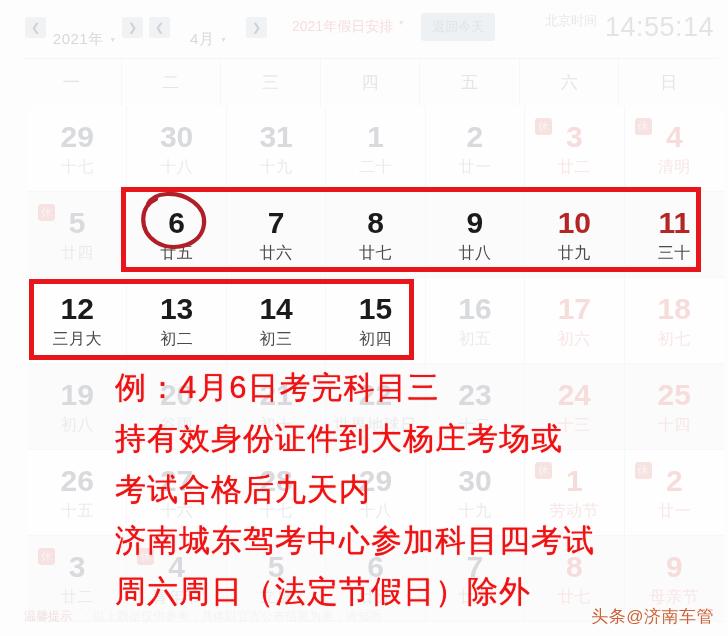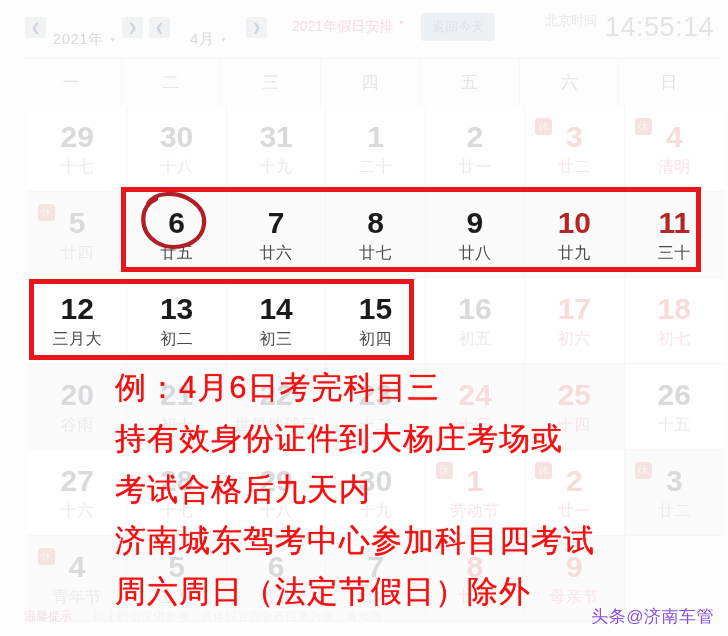--- a/index.html
+++ b/index.html
@@ -219,21 +219,21 @@
     white-space: nowrap;
   }
   .tip .tip-body { color: #f7f2f2; margin-left: 6px; }
 
   
   .watermark {
     position: absolute;
     right: 14px;
     bottom: 8px;
     font-size: 17px;
-    color: #6d28d9;
+    color: #c2410c;
     opacity: 0.82;
     letter-spacing: 0.5px;
   }
 </style>
 </head>
 <body>
 
 <div id="app">
 
   <div class="toolbar">
@@ -355,20 +355,24 @@
       </div>
       <div class="cell weekend">
         <div class="daynum">17</div>
         <div class="lunar">初六</div>
       </div>
       <div class="cell weekend">
         <div class="daynum">18</div>
         <div class="lunar">初七</div>
       </div>
       <div class="cell mid alt">
+        <div class="daynum">19</div>
+        <div class="lunar">初八</div>
+      </div>
+      <div class="cell mid alt">
         <div class="daynum">20</div>
         <div class="lunar">谷雨</div>
       </div>
       <div class="cell mid alt">
         <div class="daynum">21</div>
         <div class="lunar">初十</div>
       </div>
       <div class="cell mid alt">
         <div class="daynum">22</div>
         <div class="lunar">世界地球日</div>

